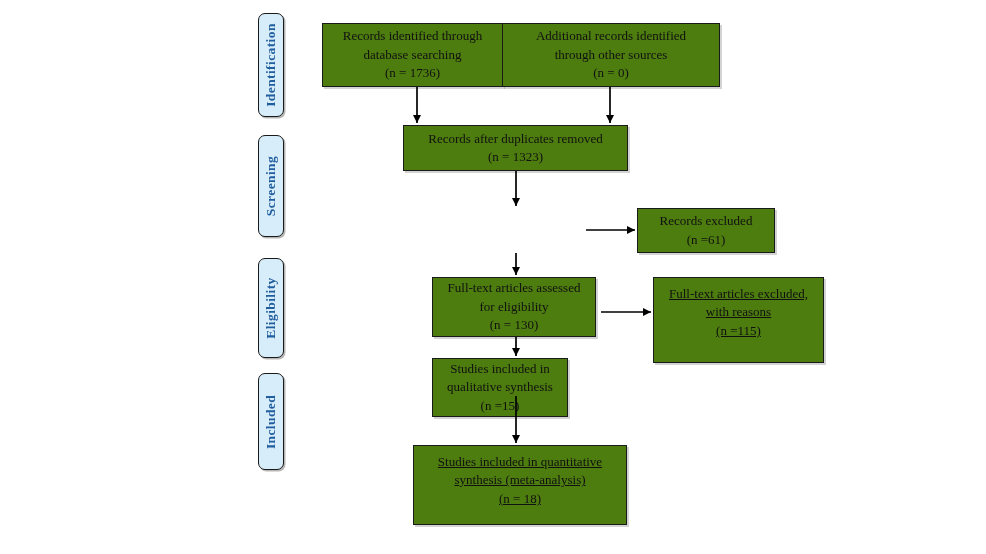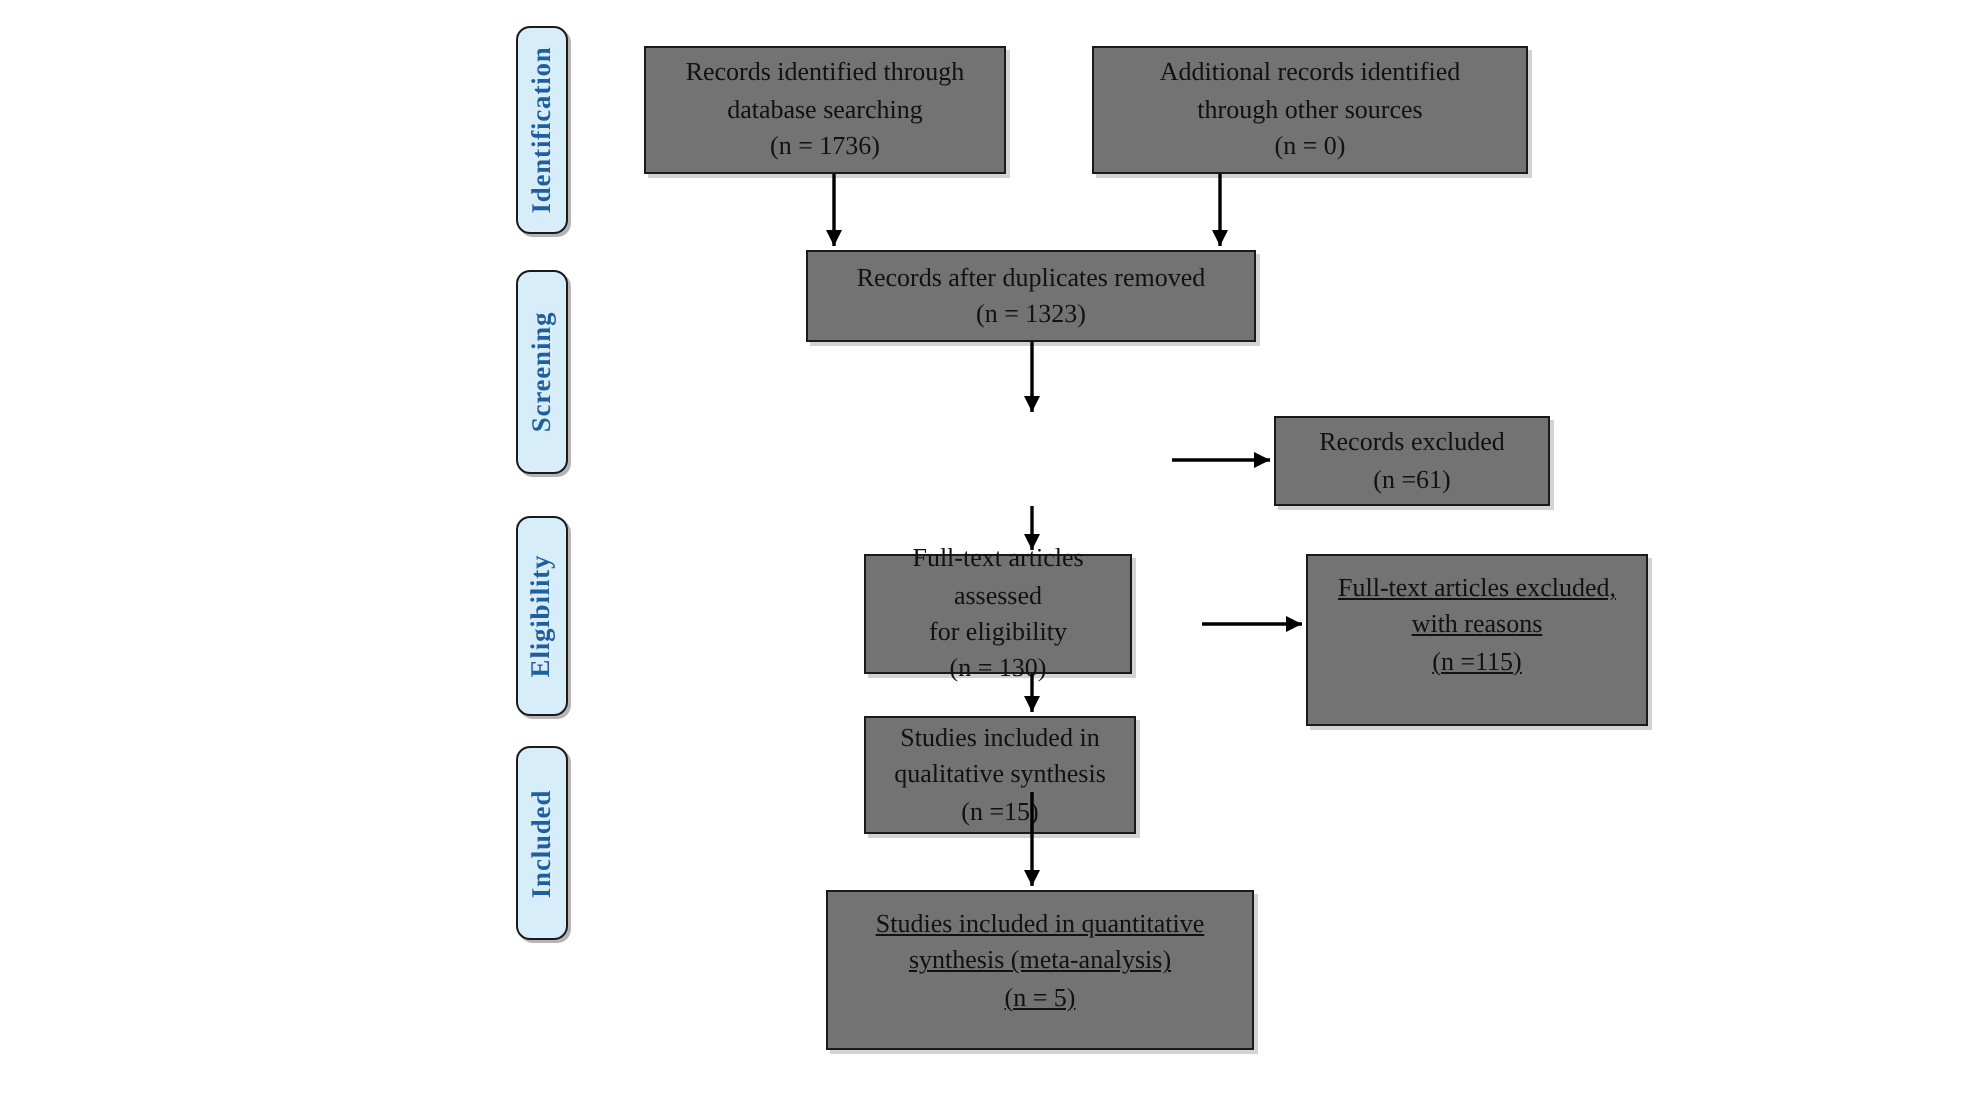--- a/index.html
+++ b/index.html
@@ -28,21 +28,21 @@
     transform: rotate(-90deg);
     white-space: nowrap;
     font-weight: bold;
     font-size: 13.5px;
     letter-spacing: 0.4px;
     color: var(--stage-text, #215e9e);
   }
   .box {
     position: absolute;
     box-sizing: border-box;
-    background: #737373;
+    background: #4d7c0f;
     border: 1.5px solid var(--box-border, #1a1a1a);
     box-shadow: 2px 2px 0 rgba(130,130,130,0.35);
     display: flex;
     align-items: center;
     justify-content: center;
     text-align: center;
     font-size: 13px;
     line-height: 1.42;
     color: var(--box-text, #111111);
     white-space: pre-line;
@@ -80,46 +80,46 @@
     <span class="vtext">Eligibility</span>
   </div>
   <div class="stage" style="top:373px;height:97px;">
     <span class="vtext">Included</span>
   </div>
 
   <div class="box" style="left:322px;top:23px;width:181px;height:64px;">Records identified through
 database searching
 (n = 1736)</div>
 
-  <div class="box" style="left:546px;top:23px;width:218px;height:64px;">Additional records identified
+  <div class="box" style="left:502px;top:23px;width:218px;height:64px;">Additional records identified
 through other sources
 (n = 0)</div>
 
   <div class="box" style="left:403px;top:125px;width:225px;height:46px;text-align:center;">Records after duplicates removed
 (n = 1323)</div>
 
 
   <div class="box" style="left:637px;top:208px;width:138px;height:45px;">Records excluded
 (n =61)</div>
 
-  <div class="box" style="left:432px;top:277px;width:134px;height:60px;">Full-text articles assessed
+  <div class="box" style="left:432px;top:277px;width:164px;height:60px;">Full-text articles assessed
 for eligibility
 (n = 130)</div>
 
   <div class="box top-align" style="left:653px;top:277px;width:171px;height:86px;">Full-text articles excluded,
 with reasons
 (n =115)</div>
 
   <div class="box" style="left:432px;top:358px;width:136px;height:59px;">Studies included in
 qualitative synthesis
 (n =15)</div>
 
   <div class="box top-align" style="left:413px;top:445px;width:214px;height:80px;">Studies included in quantitative
 synthesis (meta-analysis)
-(n = 5)</div>
+(n = 18)</div>
 
   <svg class="arrows" viewBox="0 0 986 554" aria-hidden="true">
     <defs>
       <marker id="ah" viewBox="0 0 10 10" refX="10" refY="5" markerWidth="9" markerHeight="8" orient="auto" markerUnits="userSpaceOnUse">
         <path d="M0,0 L10,5 L0,10 Z"></path>
       </marker>
     </defs>
     <line x1="417" y1="87" x2="417" y2="123" marker-end="url(#ah)"></line>
     <line x1="610" y1="87" x2="610" y2="123" marker-end="url(#ah)"></line>
     <line x1="516" y1="171" x2="516" y2="206" marker-end="url(#ah)"></line>

